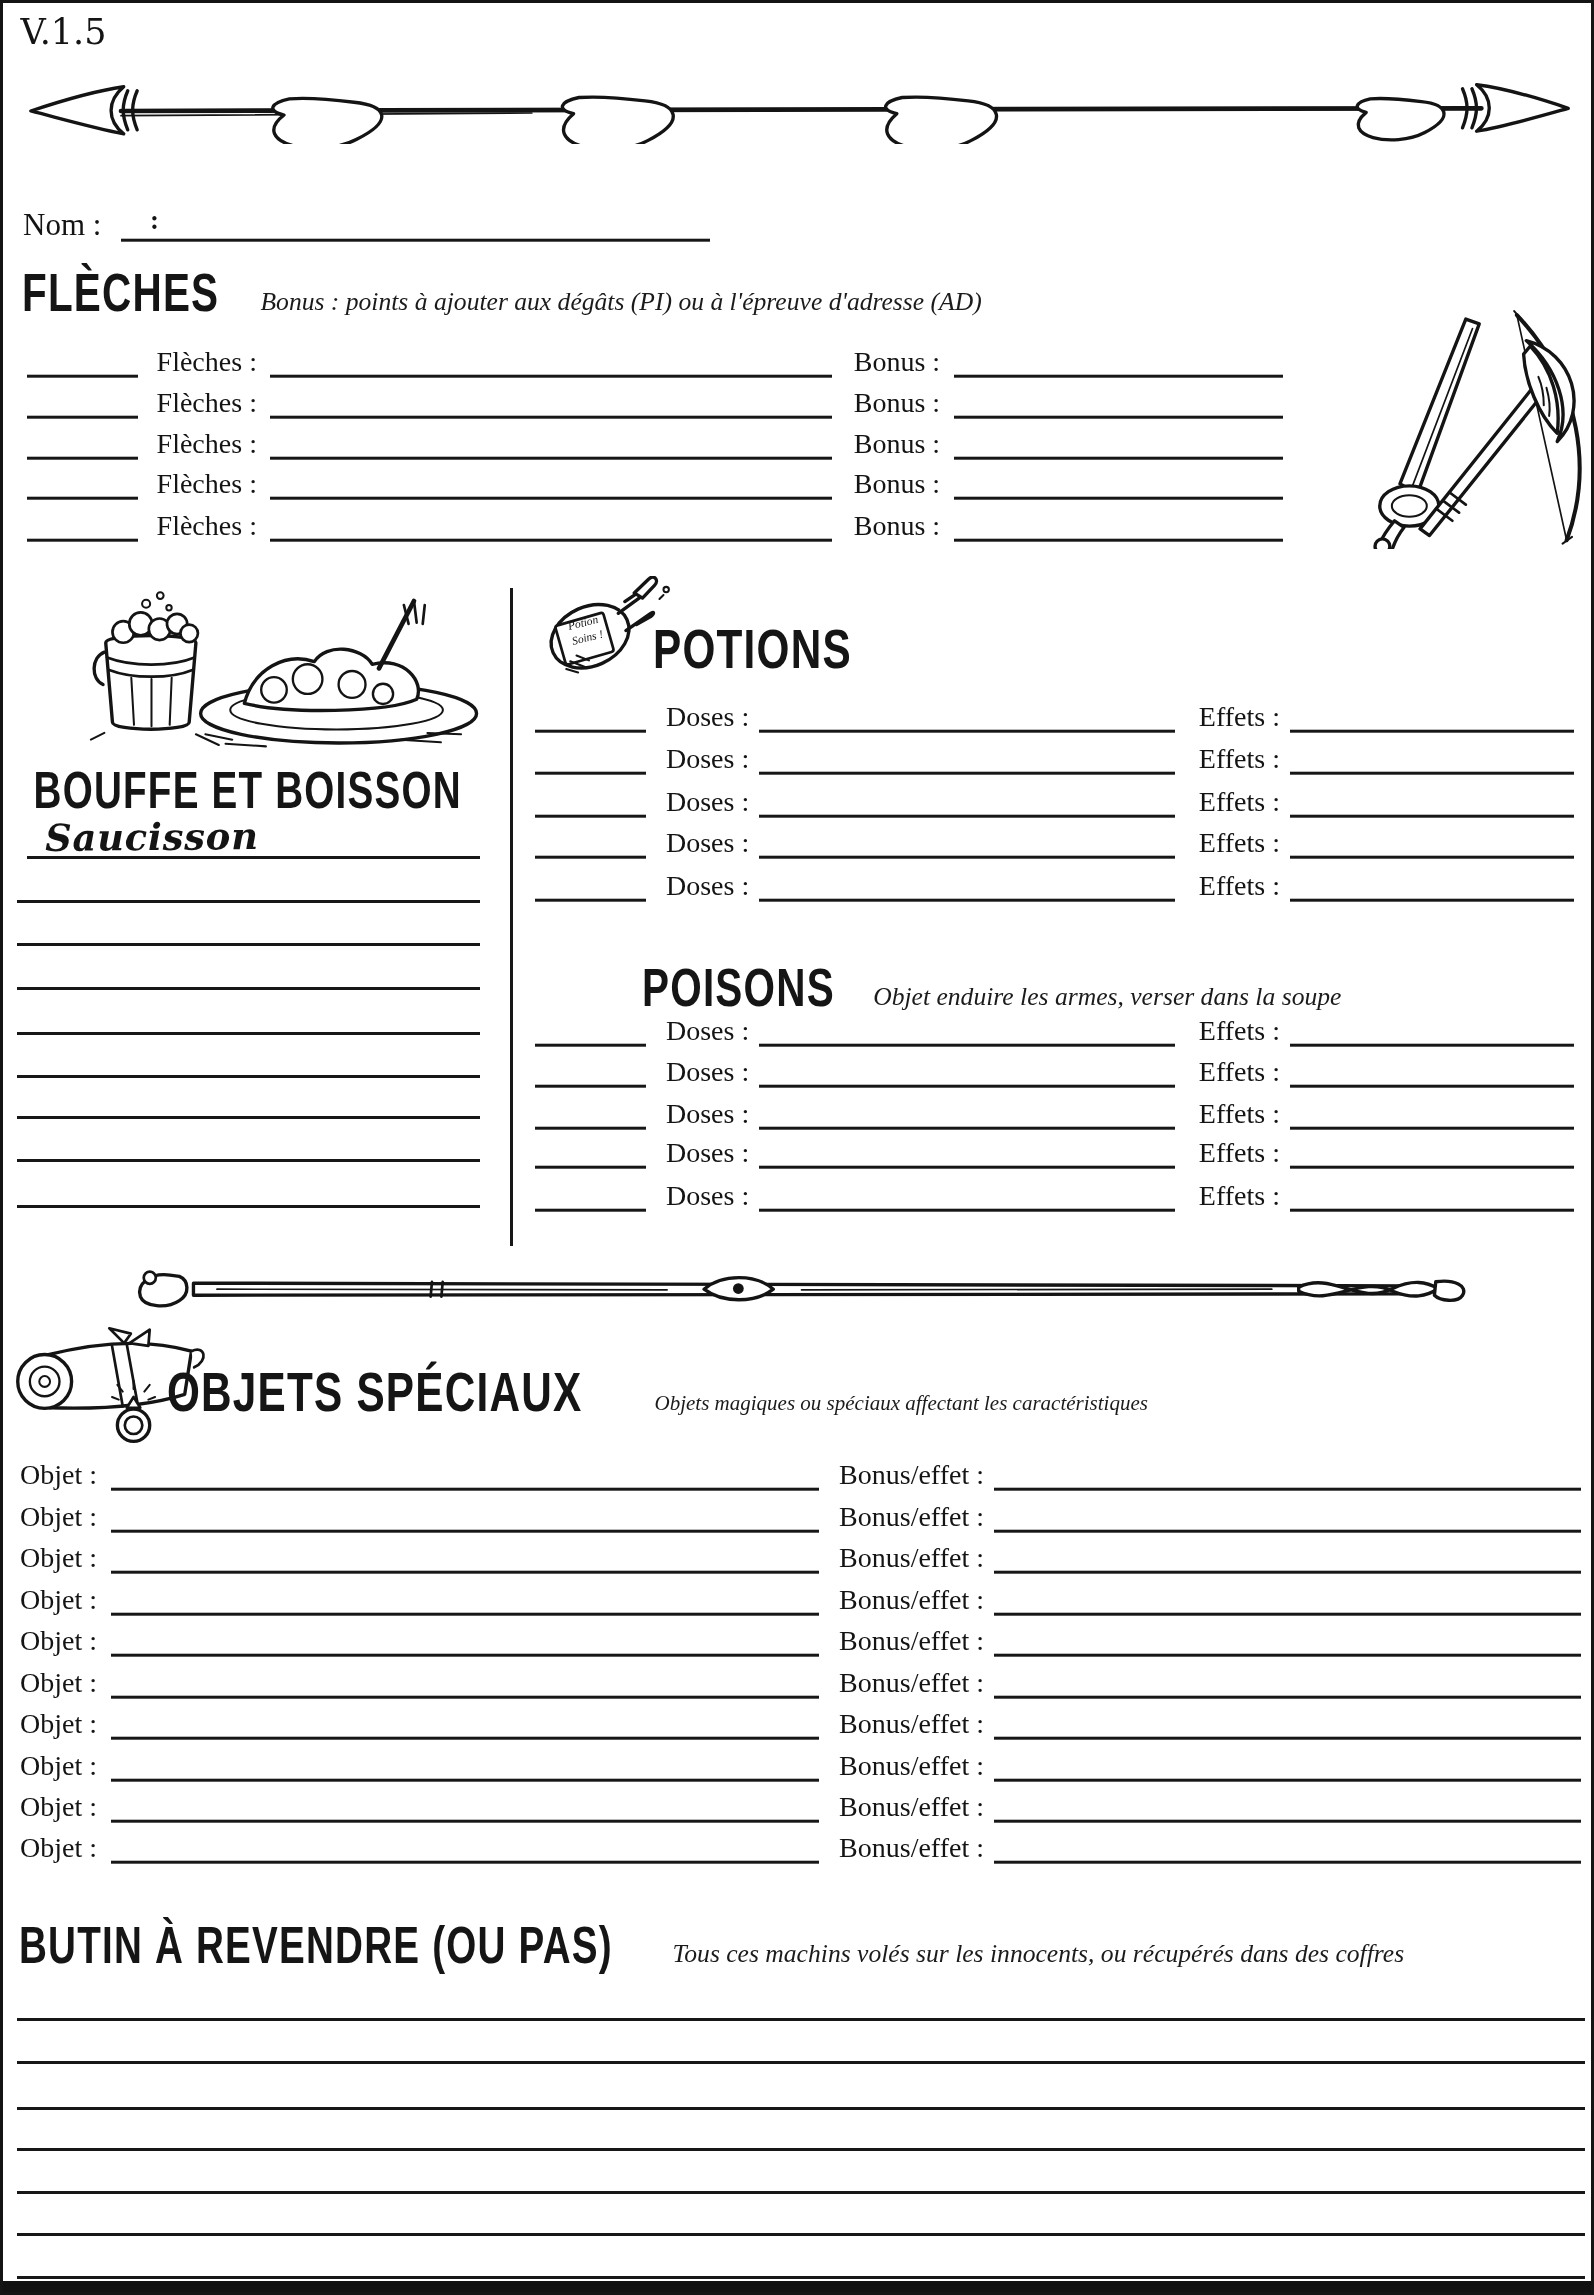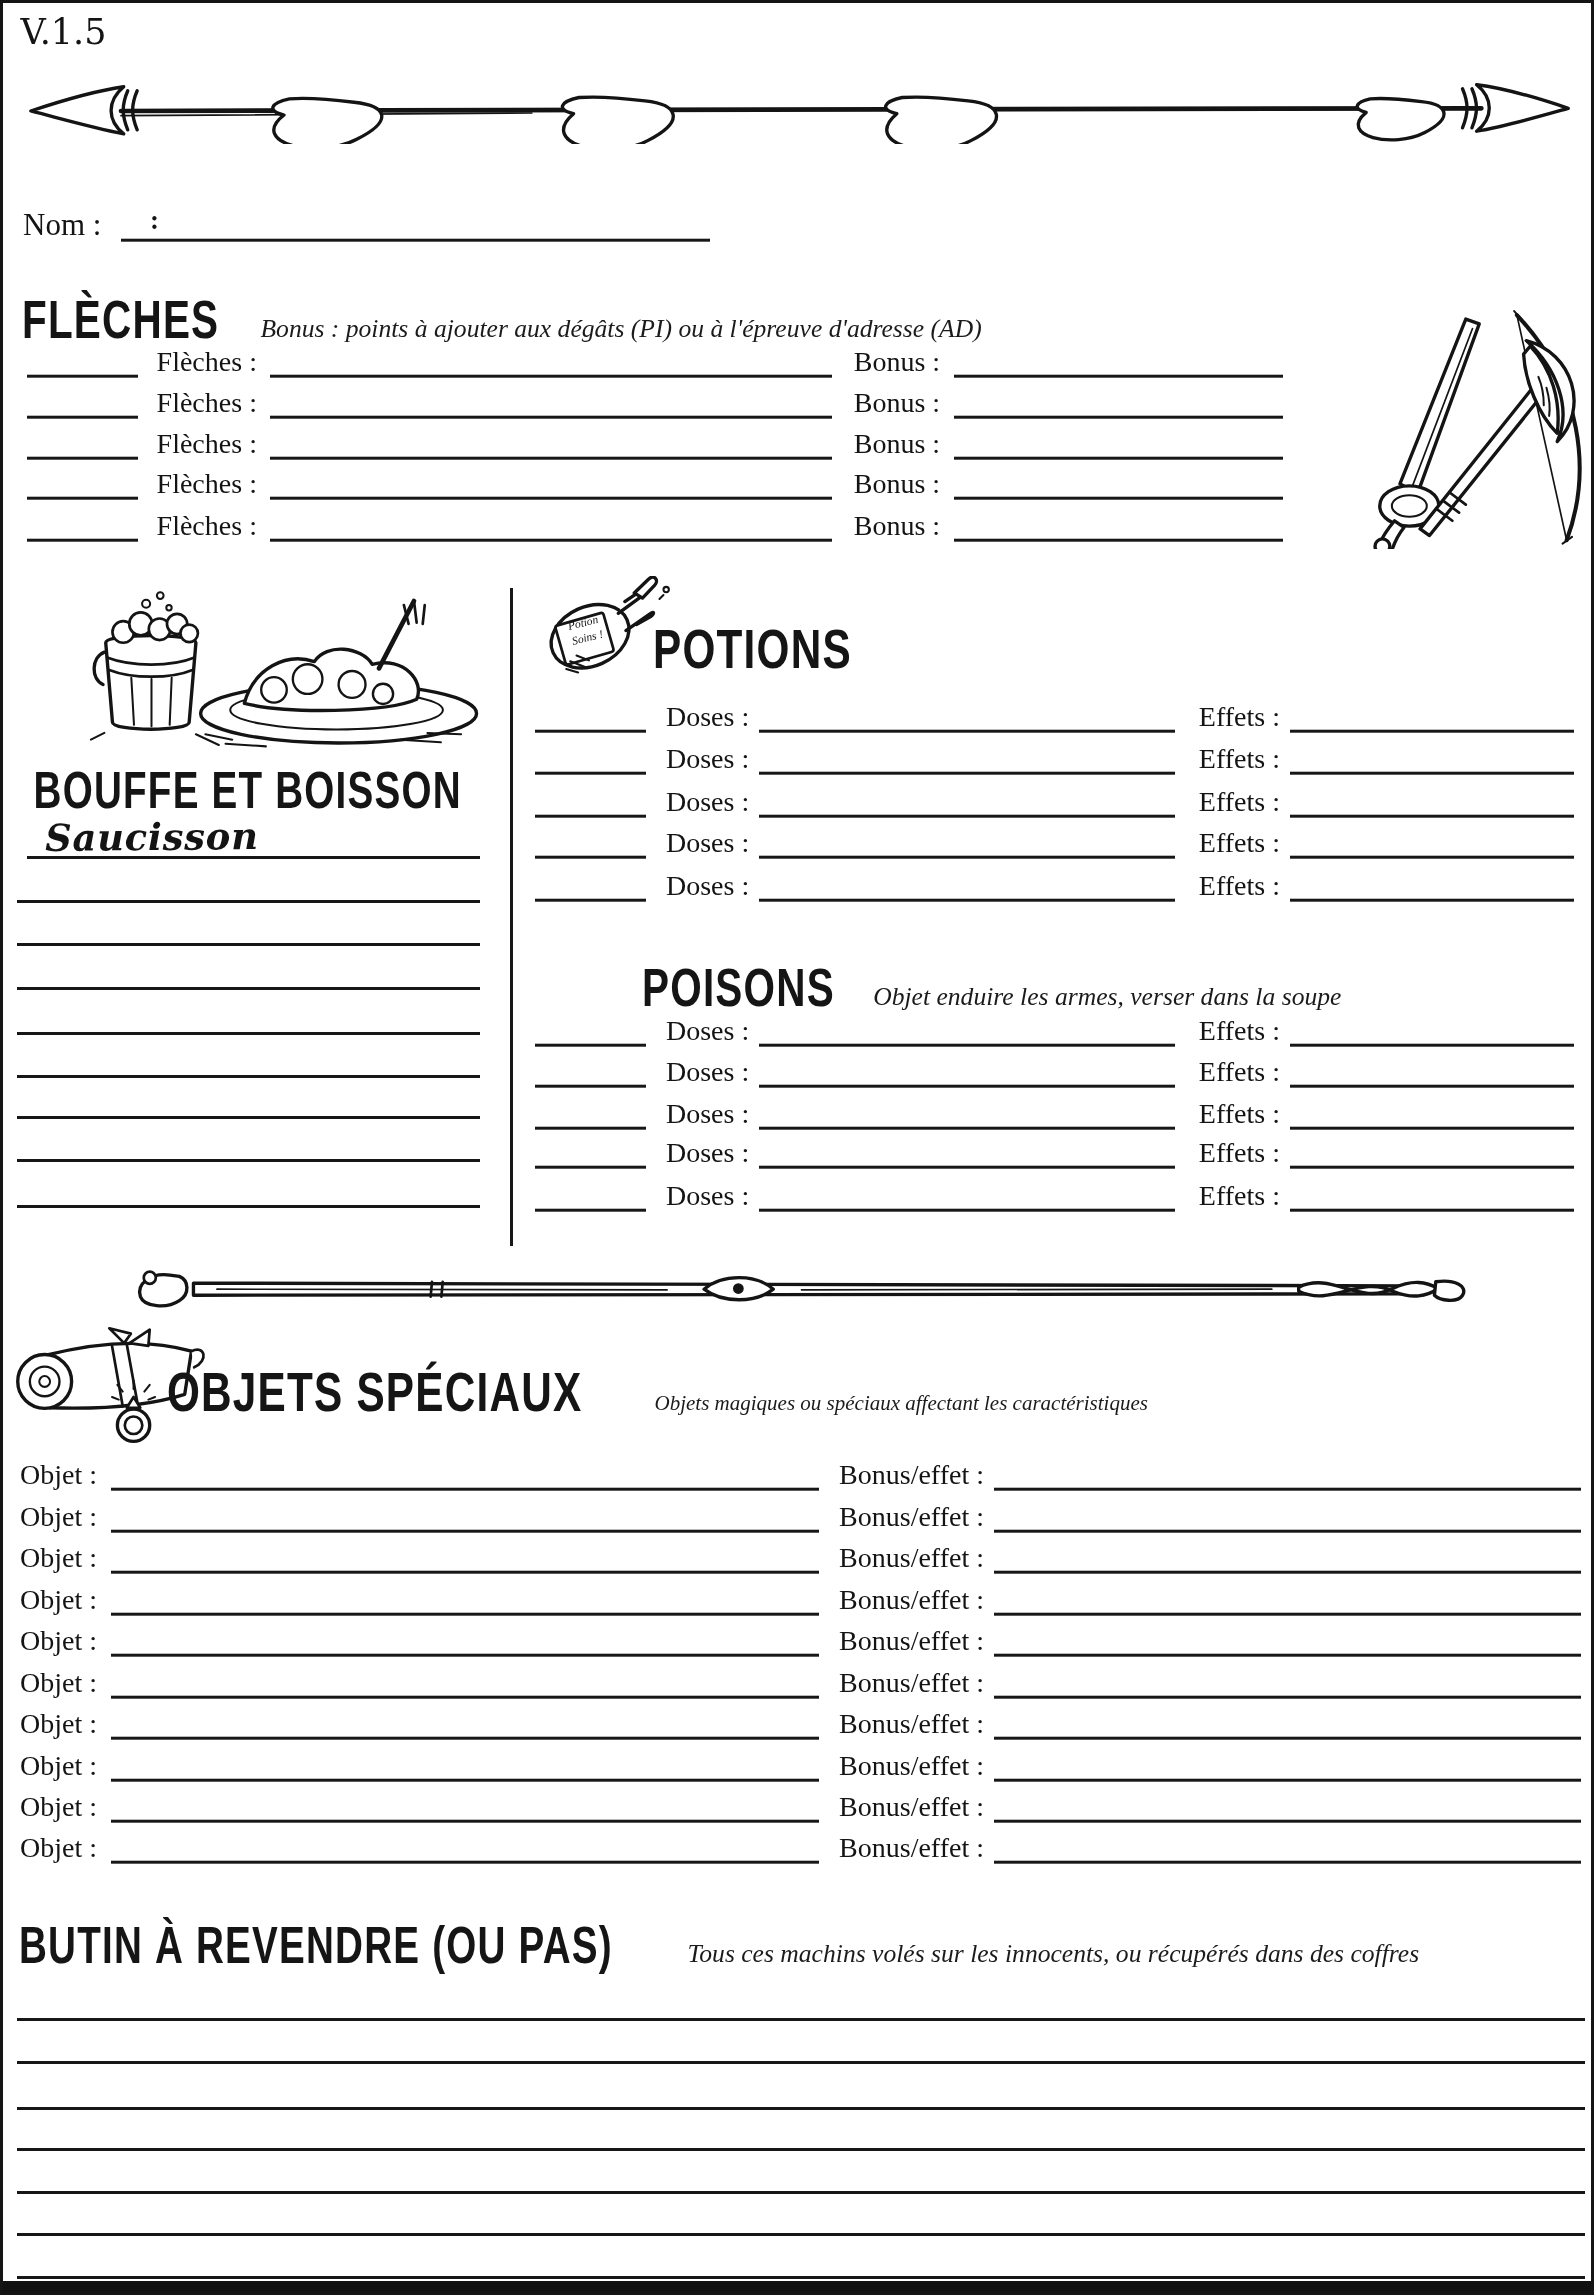--- a/index.html
+++ b/index.html
@@ -58,21 +58,21 @@
     <path class="inkf" stroke-width="5" d="M1310,26 C1282,32 1276,44 1302,50 C1248,96 1354,120 1412,90 C1470,60 1456,36 1408,31 C1376,27 1338,24 1310,26 Z"></path>
     <path class="inkf" stroke-width="5" d="M2005,28 C1983,33 1978,43 1999,48 C1956,84 2040,102 2086,78 C2130,55 2119,36 2081,32 C2056,29 2027,26 2005,28 Z"></path>
   </svg>
 
   <div class="frow" style="left:20px;top:204px;width:687px;font-size:31px;line-height:35px;">
     <span class="lbl" style="margin-right:20px;">Nom :</span>
     <span class="ln flex1"></span>
   </div>
   <span class="nom-mark abs" style="left:147px;top:202px;">:</span>
 
-  <div class="frow" style="left:19px;top:303px;">
+  <div class="frow" style="left:19px;top:276px;">
     <span class="hd" style="font-size:44px;">FLÈCHES</span>
     <span class="sub" style="margin-left:24px;">Bonus : points à ajouter aux dégâts (PI) ou à l'épreuve d'adresse (AD)</span>
   </div>
 
   <div class="frow" style="left:23.6px;top:343px;width:1256px;">
     <span class="ln" style="width:111px;"></span>
     <span class="lbl" style="margin-left:19px;margin-right:13.5px;">Flèches :</span>
     <span class="ln flex1"></span>
     <span class="lbl" style="margin-left:21.6px;margin-right:13.5px;">Bonus :</span>
     <span class="ln" style="width:329px;"></span>
@@ -345,21 +345,21 @@
   </div>
   <div class="frow" style="left:17px;top:1829px;width:1561px;">
     <span class="lbl" style="margin-right:13.5px;">Objet :</span>
     <span class="ln flex1"></span>
     <span class="lbl" style="margin-left:20px;margin-right:10px;">Bonus/effet :</span>
     <span class="ln" style="width:587px;"></span>
   </div>
 
   <div class="frow" style="left:16px;top:1929px;">
     <span class="hd" style="font-size:42px;">BUTIN À REVENDRE (OU PAS)</span>
-    <span class="sub" style="margin-left:23px;">Tous ces machins volés sur les innocents, ou récupérés dans des coffres</span>
+    <span class="sub" style="margin-left:8px;">Tous ces machins volés sur les innocents, ou récupérés dans des coffres</span>
   </div>
 
   <div class="blank-line" style="left:13.5px;top:2015px;width:1568px;"></div>
   <div class="blank-line" style="left:13.5px;top:2058px;width:1568px;"></div>
   <div class="blank-line" style="left:13.5px;top:2104px;width:1568px;"></div>
   <div class="blank-line" style="left:13.5px;top:2145px;width:1568px;"></div>
   <div class="blank-line" style="left:13.5px;top:2188px;width:1568px;"></div>
   <div class="blank-line" style="left:13.5px;top:2230px;width:1568px;"></div>
   <div class="blank-line" style="left:13.5px;top:2273px;width:1568px;"></div>
 

